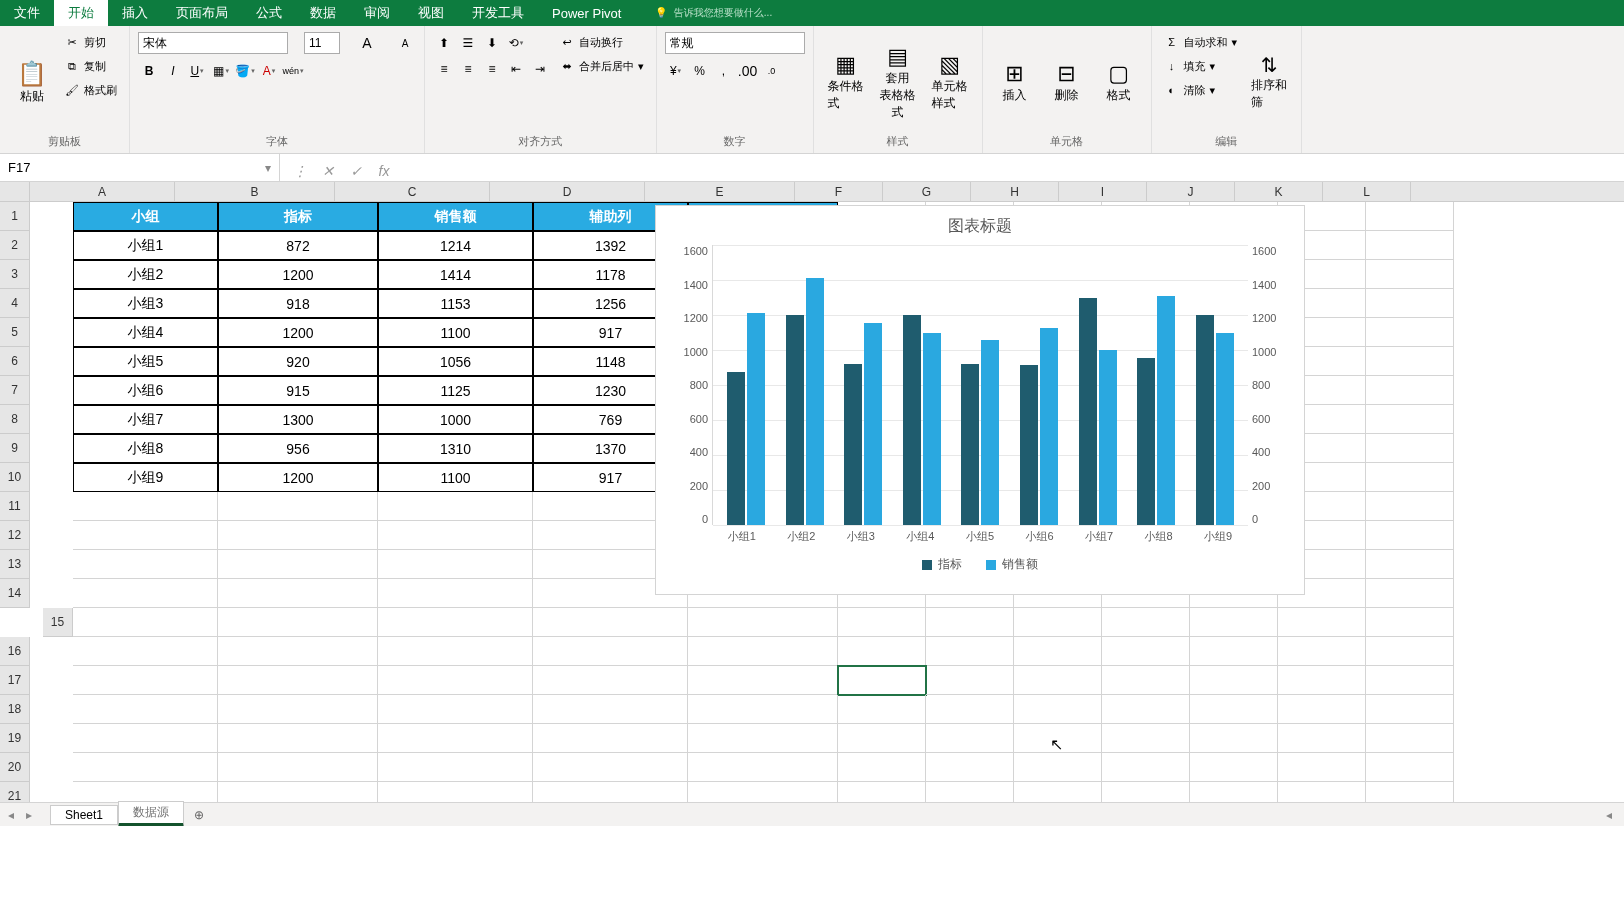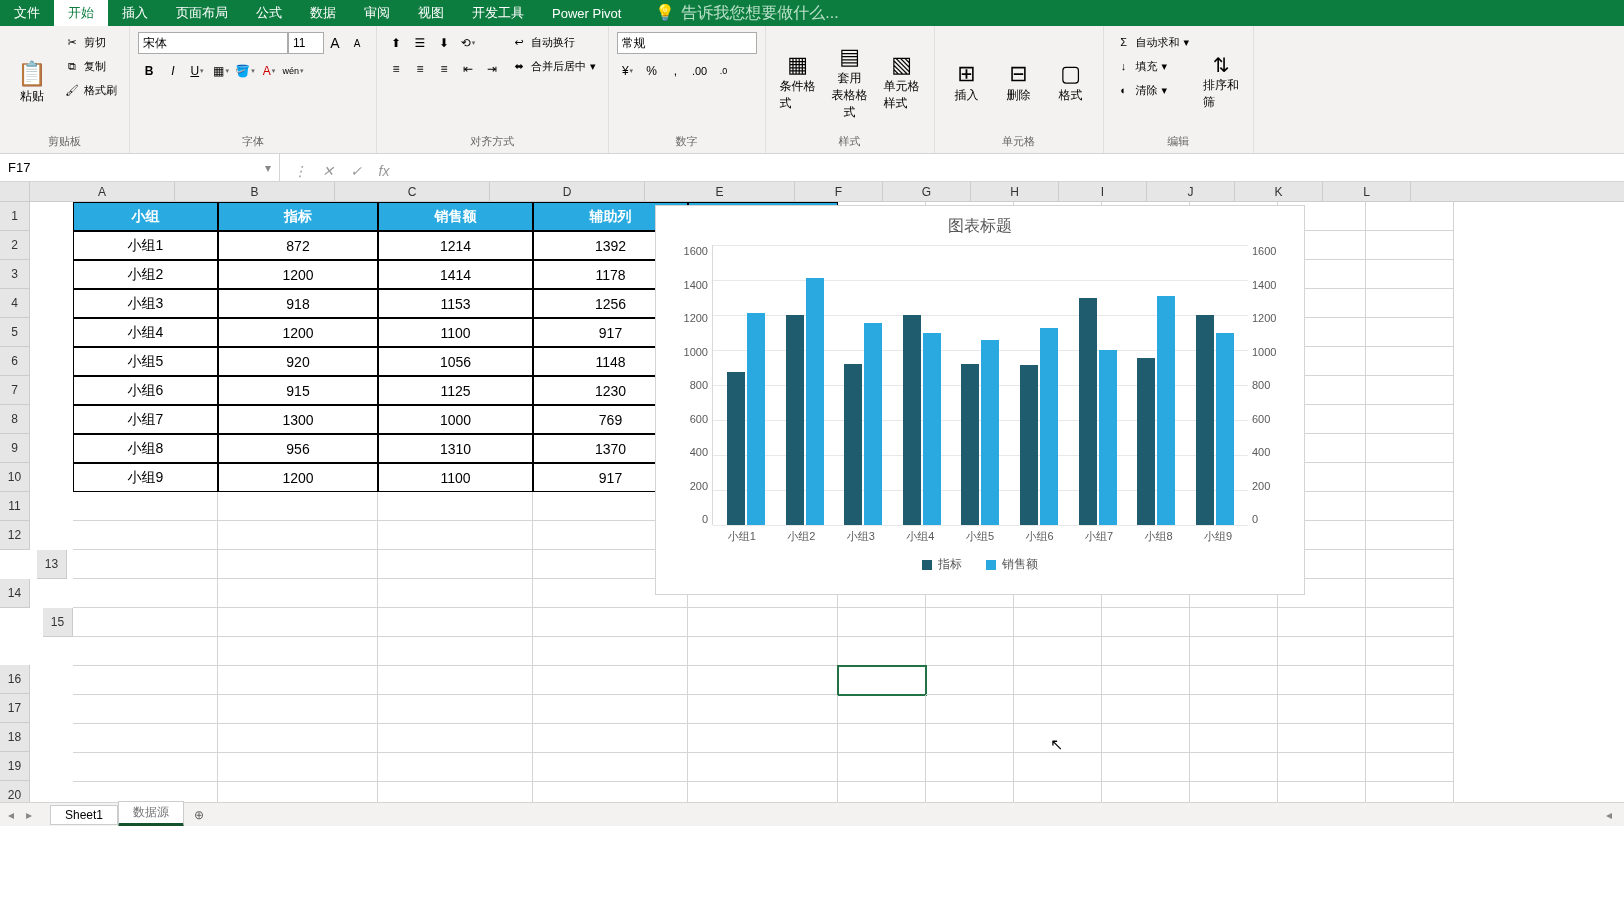--- a/index.html
+++ b/index.html
@@ -3,34 +3,34 @@
 <meta charset="utf-8">
 <style>
 * { margin: 0; padding: 0; box-sizing: border-box; }
 body { font-family: "Microsoft YaHei", sans-serif; font-size: 12px; background: #fff; overflow: hidden; }
 
 
 .menu-bar { background: #0d7c3f; color: #fff; height: 26px; display: flex; align-items: center; }
 .menu-item { padding: 0 14px; height: 26px; display: flex; align-items: center; cursor: pointer; font-size: 13px; }
 .menu-item.active { background: #fff; color: #0d7c3f; }
 .menu-item.file { background: #0d7c3f; color: #fff; }
-.menu-hint { margin-left: 20px; color: #b8e0c8; font-size: 16px; }
+.menu-hint { margin-left: 20px; color: #b8e0c8; font-size: 10px; }
 .bulb-icon { margin-right: 6px; }
 
 
 .ribbon { background: #f3f2f1; border-bottom: 1px solid #d4d4d4; height: 128px; display: flex; }
 .ribbon-group { border-right: 1px solid #e0e0e0; padding: 6px 8px 2px; display: flex; flex-direction: column; }
 .ribbon-group-content { flex: 1; display: flex; gap: 4px; }
 .ribbon-group-label { text-align: center; color: #666; font-size: 11px; padding: 2px 0; }
 .ribbon-btn { display: flex; flex-direction: column; align-items: center; justify-content: center; padding: 2px 6px; cursor: pointer; }
 .ribbon-btn-large { width: 48px; }
 .ribbon-row { display: flex; flex-direction: column; gap: 4px; }
 .ribbon-sub { display: flex; align-items: center; gap: 4px; padding: 2px 4px; cursor: pointer; font-size: 11px; }
 .ribbon-sub .icon { width: 16px; height: 16px; display: inline-flex; align-items: center; justify-content: center; }
-.font-box { display: flex; gap: 0; }
+.font-box { display: flex; gap: 16px; }
 .font-select { border: 1px solid #ababab; background: #fff; padding: 2px 4px; height: 22px; font-size: 12px; }
 .font-name { width: 150px; }
 .font-size { width: 36px; }
 .small-btn { width: 22px; height: 22px; border: none; background: transparent; cursor: pointer; display: inline-flex; align-items: center; justify-content: center; font-size: 12px; }
 .small-btn.dd::after { content: "▾"; font-size: 7px; margin-left: 1px; color: #666; }
 .align-row { display: flex; gap: 2px; }
 .nf-select { border: 1px solid #ababab; background: #fff; width: 140px; height: 22px; padding: 2px 4px; font-size: 12px; }
 
 
 .formula-bar { height: 28px; border-bottom: 1px solid #d4d4d4; display: flex; align-items: flex-end; background: #fff; }
@@ -193,21 +193,21 @@
     <div class="ribbon-group-label">对齐方式</div>
   </div>
 
   <div class="ribbon-group">
     <div class="ribbon-group-content" style="flex-direction:column;gap:6px">
       <input class="nf-select" value="常规" style="">
       <div class="align-row">
         <button class="small-btn dd">¥</button>
         <button class="small-btn">%</button>
         <button class="small-btn">,</button>
-        <button class="small-btn" style="font-size:11px">.00</button>
+        <button class="small-btn" style="font-size:14px">.00</button>
         <button class="small-btn" style="font-size:9px">.0</button>
       </div>
     </div>
     <div class="ribbon-group-label">数字</div>
   </div>
 
   <div class="ribbon-group">
     <div class="ribbon-group-content">
       <div class="ribbon-btn ribbon-btn-large">
           <span style="font-size:22px">▦</span>
@@ -299,24 +299,24 @@
         <div class="row-header" style="height: 29px;">3</div>
         <div class="row-header" style="height: 29px;">4</div>
         <div class="row-header" style="height: 29px;">5</div>
         <div class="row-header" style="height: 29px;">6</div>
         <div class="row-header" style="height: 29px;">7</div>
         <div class="row-header" style="height: 29px;">8</div>
         <div class="row-header" style="height: 29px;">9</div>
         <div class="row-header" style="height: 29px;">10</div>
         <div class="row-header" style="height: 29px;">11</div>
         <div class="row-header" style="height: 29px;">12</div>
-        <div class="row-header" style="height: 29px; margin-left: 37px;">13</div>
+        <div class="row-header" style="height: 29px;">13</div>
         <div class="row-header" style="height: 29px;">14</div>
         <div class="row-header" style="height: 29px; margin-left: 43px;">15</div>
-        <div class="row-header" style="height: 29px; margin-top: 28px;">16</div>
+        <div class="row-header" style="height: 29px;">16</div>
         <div class="row-header" style="height: 29px;">17</div>
         <div class="row-header" style="height: 29px;">18</div>
         <div class="row-header" style="height: 29px;">19</div>
         <div class="row-header" style="height: 29px; text-align: right;">20</div>
         <div class="row-header" style="height: 29px;">21</div>
       </div>
     <div class="cells" id="cells">
         <div class="grid-row">
           <div class="cell cw-A table-header">小组</div>
           <div class="cell cw-B table-header">指标</div>

